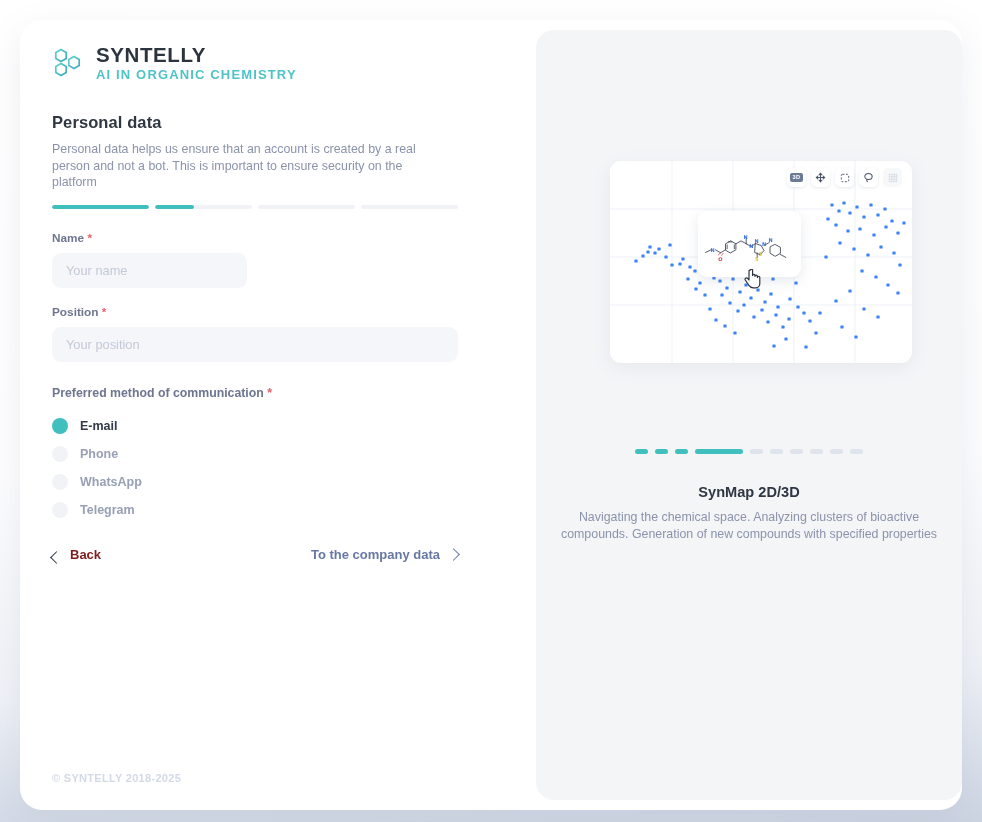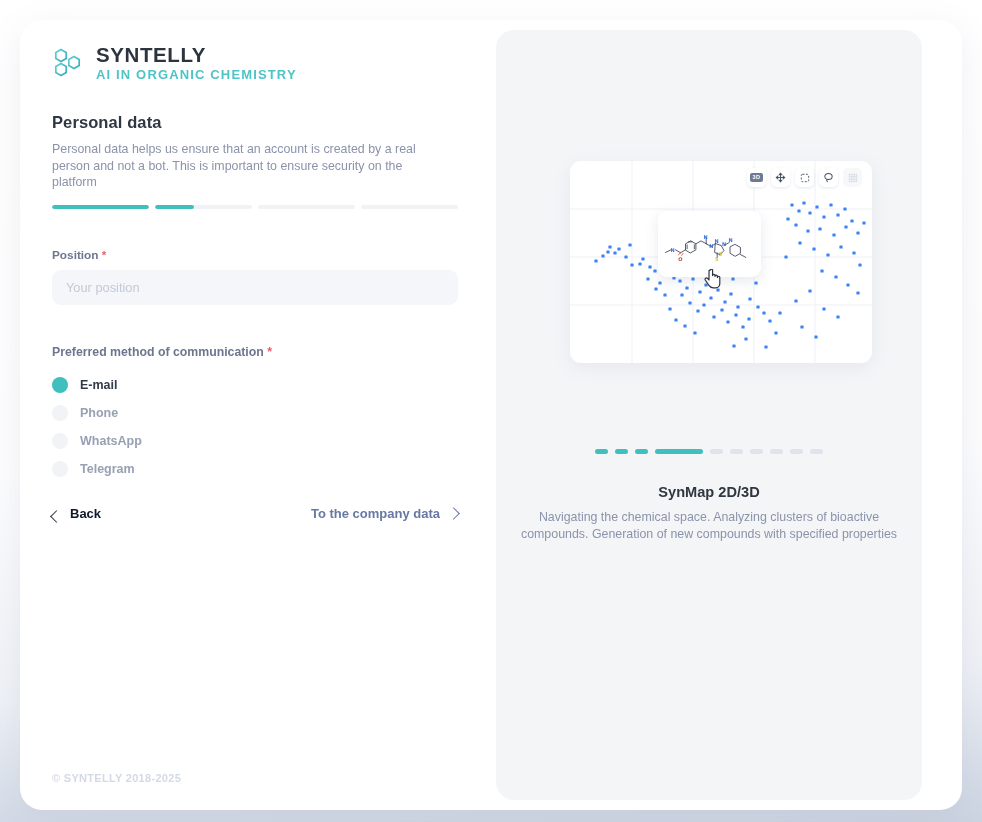--- a/index.html
+++ b/index.html
@@ -115,21 +115,21 @@
     font-family: "Liberation Sans", sans-serif;
     color: #3a4252;
     outline: none;
   }
   .text-input::placeholder { color: #c3c9d8; }
 
   .field-gap { margin-top: 17px; }
 
   
   .radio-group-label {
-    margin-top: 40px;
+    margin-top: 24px;
     font-size: 12.3px;
     font-weight: 600;
     color: #6e768f;
   }
   .radio-list { margin-top: 12px; }
   .radio-item {
     display: flex;
     align-items: center;
     gap: 12px;
     height: 28px;
@@ -159,41 +159,41 @@
     align-items: center;
     gap: 9px;
     font-size: 13px;
     font-weight: 600;
     cursor: pointer;
     background: none;
     border: none;
     font-family: "Liberation Sans", sans-serif;
     padding: 0;
   }
-  .nav-back { color: #0f172a; align-items: flex-end; }
+  .nav-back { color: #7f1d1d; align-items: flex-end; }
   .nav-next { color: #6878a4; }
   .chev { display: inline-block; width: 9px; height: 9px; border-style: solid; border-width: 0; }
   .chev-l { border-left-width: 1.8px; border-bottom-width: 1.8px; transform: rotate(45deg); border-color: #2d3542; }
   .chev-r { border-right-width: 1.8px; border-top-width: 1.8px; transform: rotate(45deg); border-color: #6878a4; }
 
   
   .footer-copy {
     position: absolute;
     left: 32px;
     bottom: 26px;
     font-size: 11px;
     font-weight: 600;
     letter-spacing: .3px;
     color: #d4d9e6;
   }
 
   
   .right-panel {
     position: absolute;
-    left: 476px;
+    left: 516px;
     top: 10px;
     width: 426px;
     height: 770px;
     background: #f4f5f7;
     border-radius: 18px;
   }
 
   
   .map-card {
     position: absolute;
@@ -336,20 +336,27 @@
           <div class="progress-fill" style="width:0%"></div>
         </div>
       <div class="progress-seg">
           <div class="progress-fill" style="width:0%"></div>
         </div>
     </div>
 
     <div class="form-area">
 
       <div class="field-row">
+        <div class="field half">
+          <label class="field-label">
+            <span>Name</span>
+            <span class="req">*</span>
+          </label>
+          <input class="text-input" type="text" placeholder="Your name" style="">
+        </div>
       </div>
 
       <div class="field full field-gap">
         <label class="field-label">
           <span>Position</span>
           <span class="req">*</span>
         </label>
         <input class="text-input" type="text" placeholder="Your position" style="">
       </div>
 

